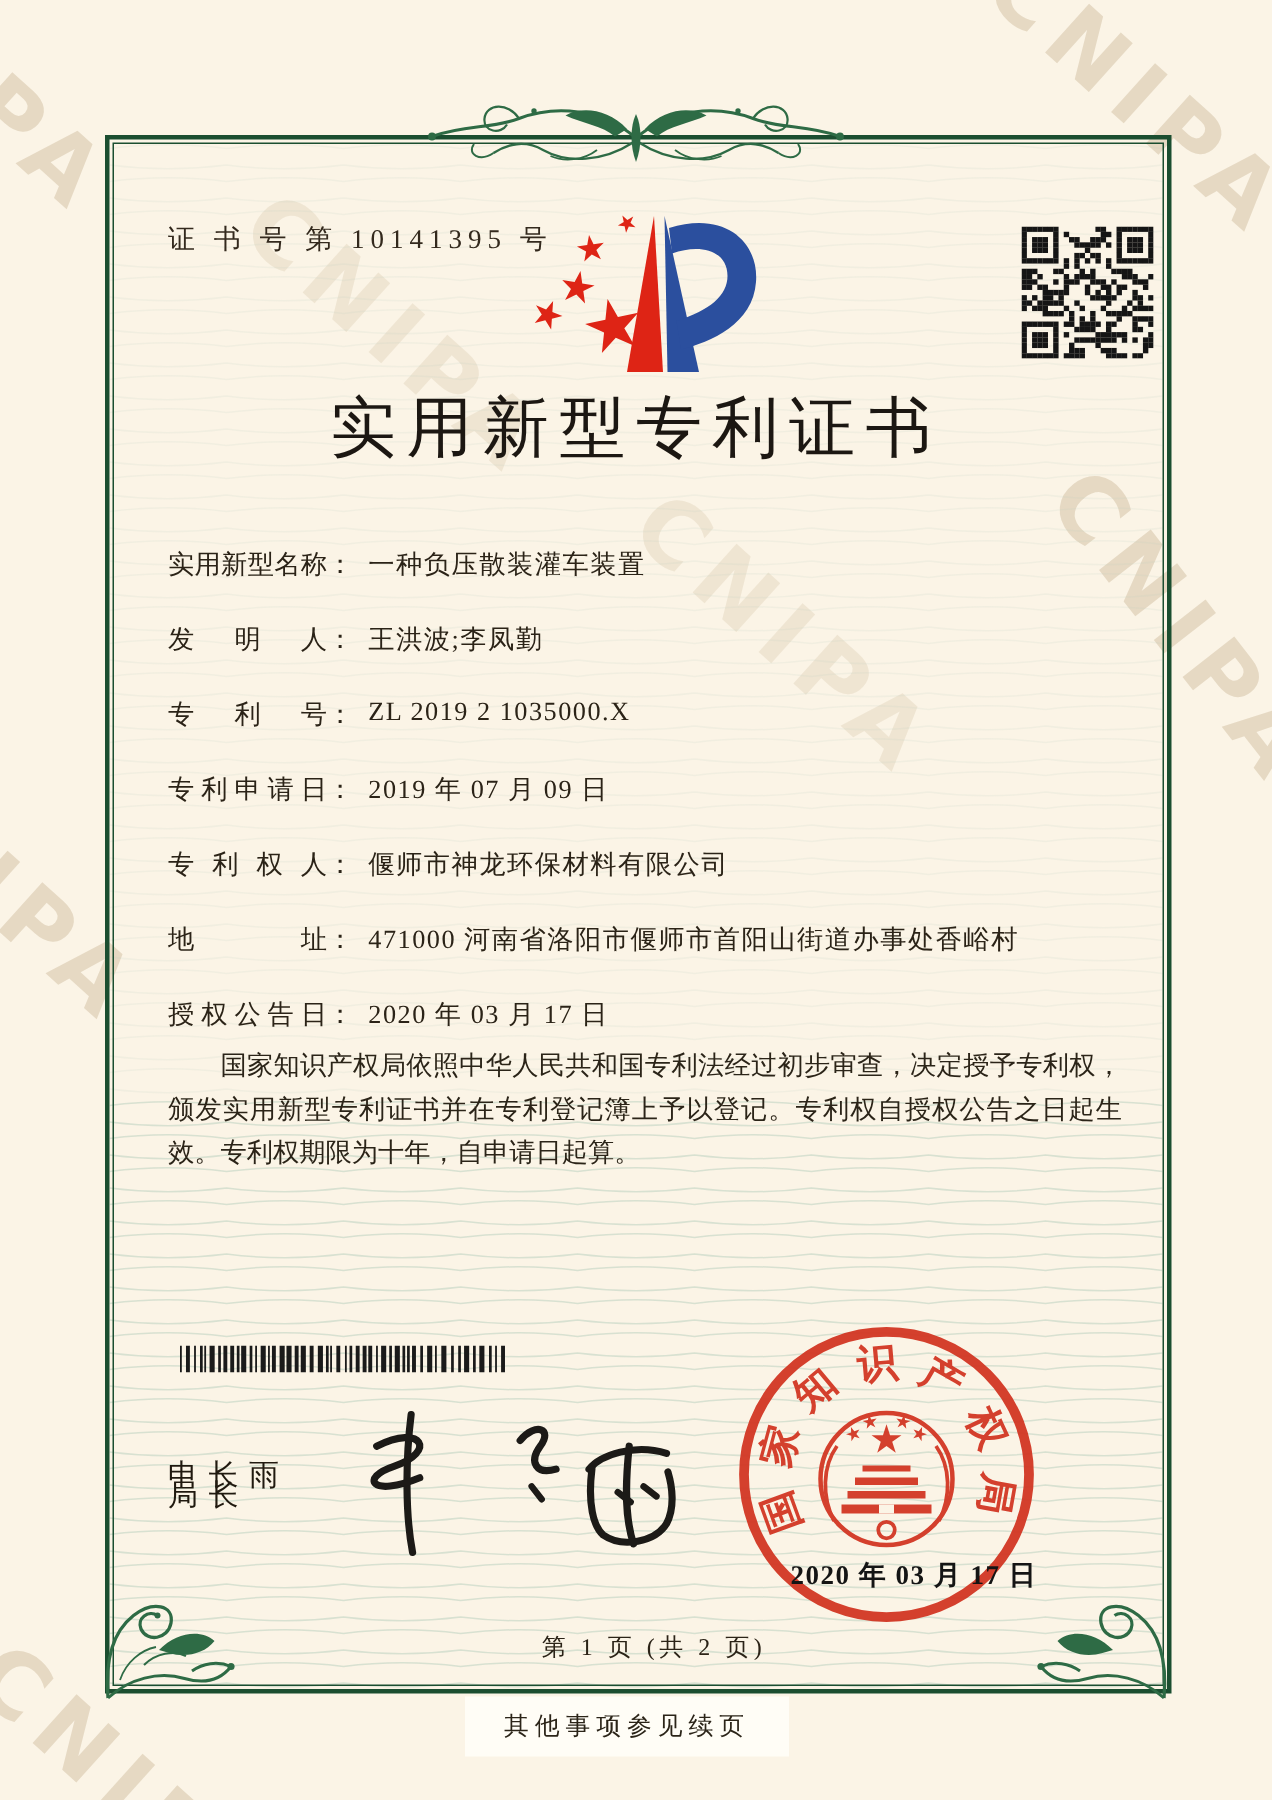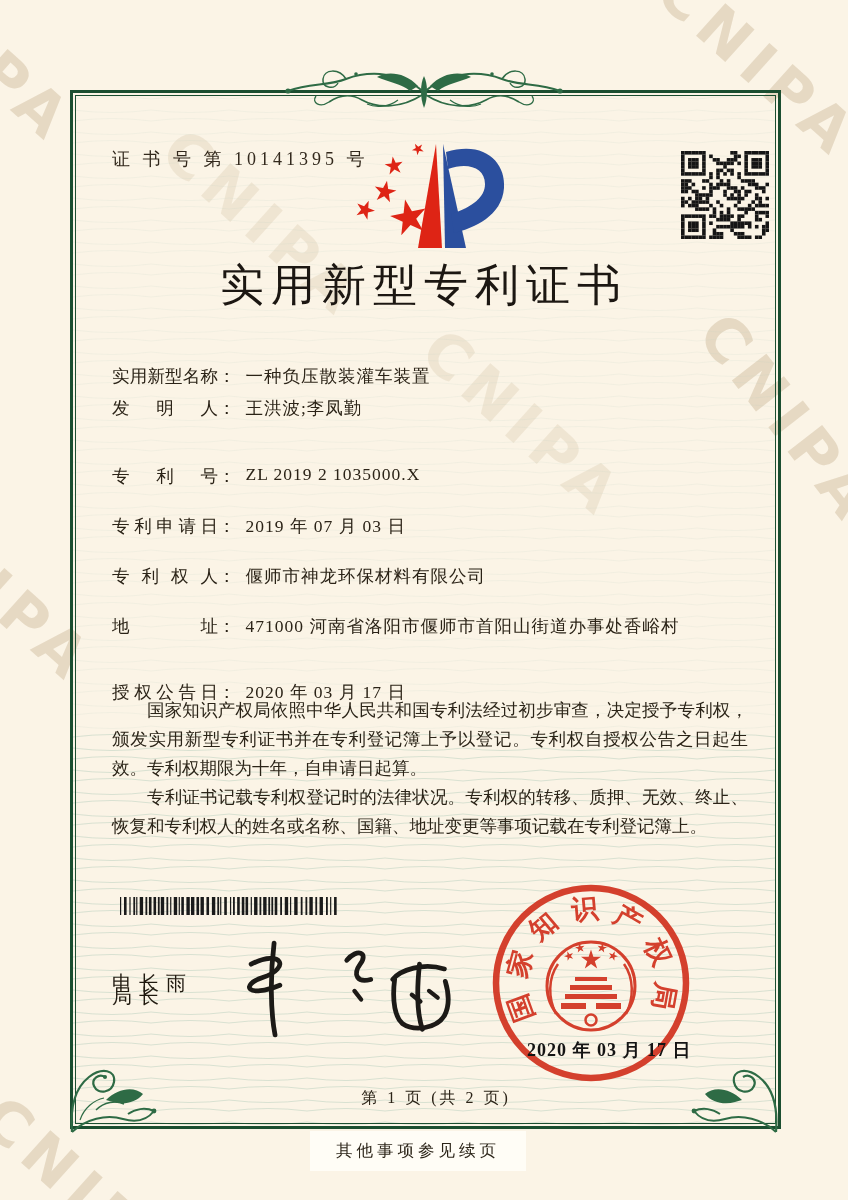--- a/index.html
+++ b/index.html
@@ -519,43 +519,42 @@
     <rect x="21" y="24" width="1.02" height="1.02" fill="#151515"></rect>
     <rect x="22" y="24" width="1.02" height="1.02" fill="#151515"></rect>
   </svg>
 
 <div class="abs title">实用新型专利证书</div>
 
 <div class="abs fields">
   <div class="frow" style="top:0;">
     <span class="lbl">实用新型名称</span><span class="colon">：</span><span class="val">一种负压散装灌车装置</span>
   </div>
-  <div class="frow" style="top:32px;">
+  <div class="frow" style="top:50px;">
     <span class="lbl">发明人</span><span class="colon">：</span><span class="val">王洪波;李凤勤</span>
   </div>
   <div class="frow" style="top:100px;">
     <span class="lbl">专利号</span><span class="colon">：</span><span class="val">ZL 2019 2 1035000.X</span>
   </div>
   <div class="frow" style="top:150px;">
-    <span class="lbl">专利申请日</span><span class="colon">：</span><span class="val">2019 年 07 月 03 日</span>
+    <span class="lbl">专利申请日</span><span class="colon">：</span><span class="val">2019 年 07 月 09 日</span>
   </div>
   <div class="frow" style="top:200px;">
     <span class="lbl">专利权人</span><span class="colon">：</span><span class="val">偃师市神龙环保材料有限公司</span>
   </div>
   <div class="frow" style="top:250px;">
     <span class="lbl">地址</span><span class="colon">：</span><span class="val">471000 河南省洛阳市偃师市首阳山街道办事处香峪村</span>
   </div>
-  <div class="frow" style="top:316px;">
+  <div class="frow" style="top:300px;">
     <span class="lbl">授权公告日</span><span class="colon">：</span><span class="val">2020 年 03 月 17 日</span>
   </div>
 </div>
 
 <div class="abs bodytext">
   <p>国家知识产权局依照中华人民共和国专利法经过初步审查，决定授予专利权，颁发实用新型专利证书并在专利登记簿上予以登记。专利权自授权公告之日起生效。专利权期限为十年，自申请日起算。</p>
-  <p>专利证书记载专利权登记时的法律状况。专利权的转移、质押、无效、终止、恢复和专利权人的姓名或名称、国籍、地址变更等事项记载在专利登记簿上。</p>
 </div>
 
 <svg id="barcode" class="abs" width="218" height="18">
     <rect x="0" y="0" width="1.2" height="18" fill="#1a1a1a"></rect>
     <rect x="3.9898756214370374" y="0" width="2.6" height="18" fill="#1a1a1a"></rect>
     <rect x="9.39878053236696" y="0" width="1.2" height="18" fill="#1a1a1a"></rect>
     <rect x="13.338098373514647" y="0" width="1.8" height="18" fill="#1a1a1a"></rect>
     <rect x="16.189132156497397" y="0" width="1.2" height="18" fill="#1a1a1a"></rect>
     <rect x="19.71437610700465" y="0" width="3.4" height="18" fill="#1a1a1a"></rect>
     <rect x="25.460223237453135" y="0" width="1.8" height="18" fill="#1a1a1a"></rect>

